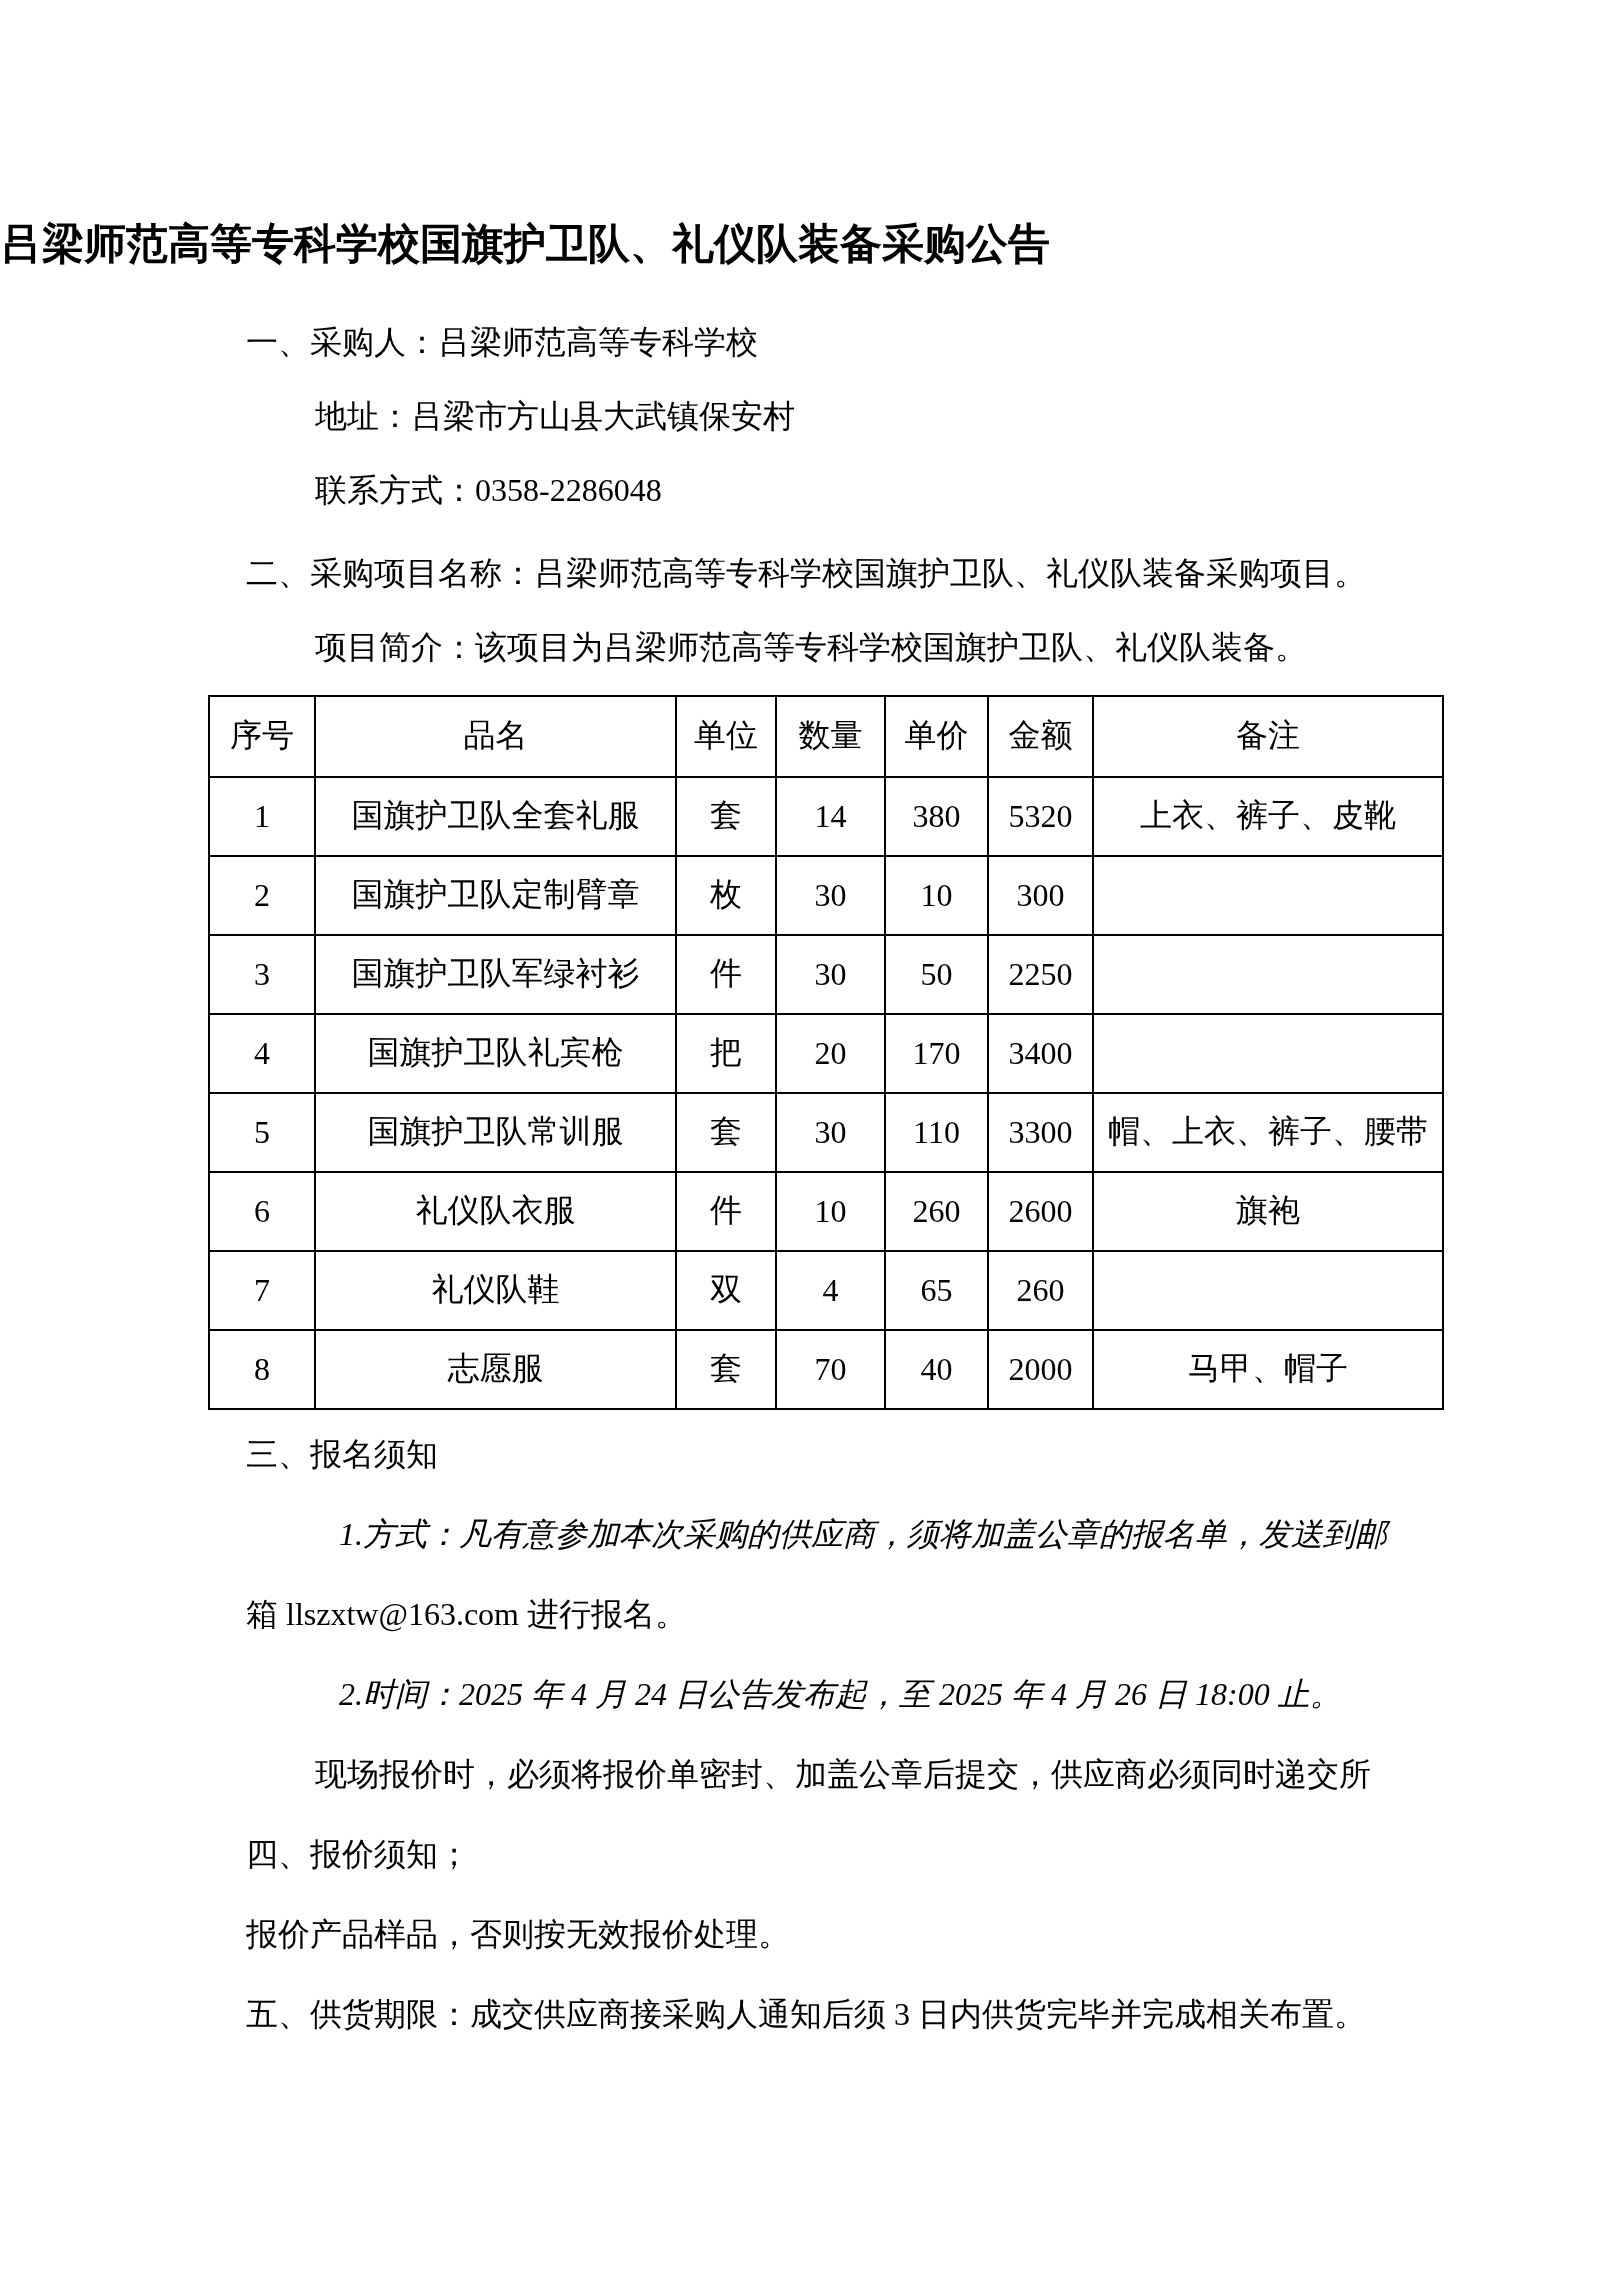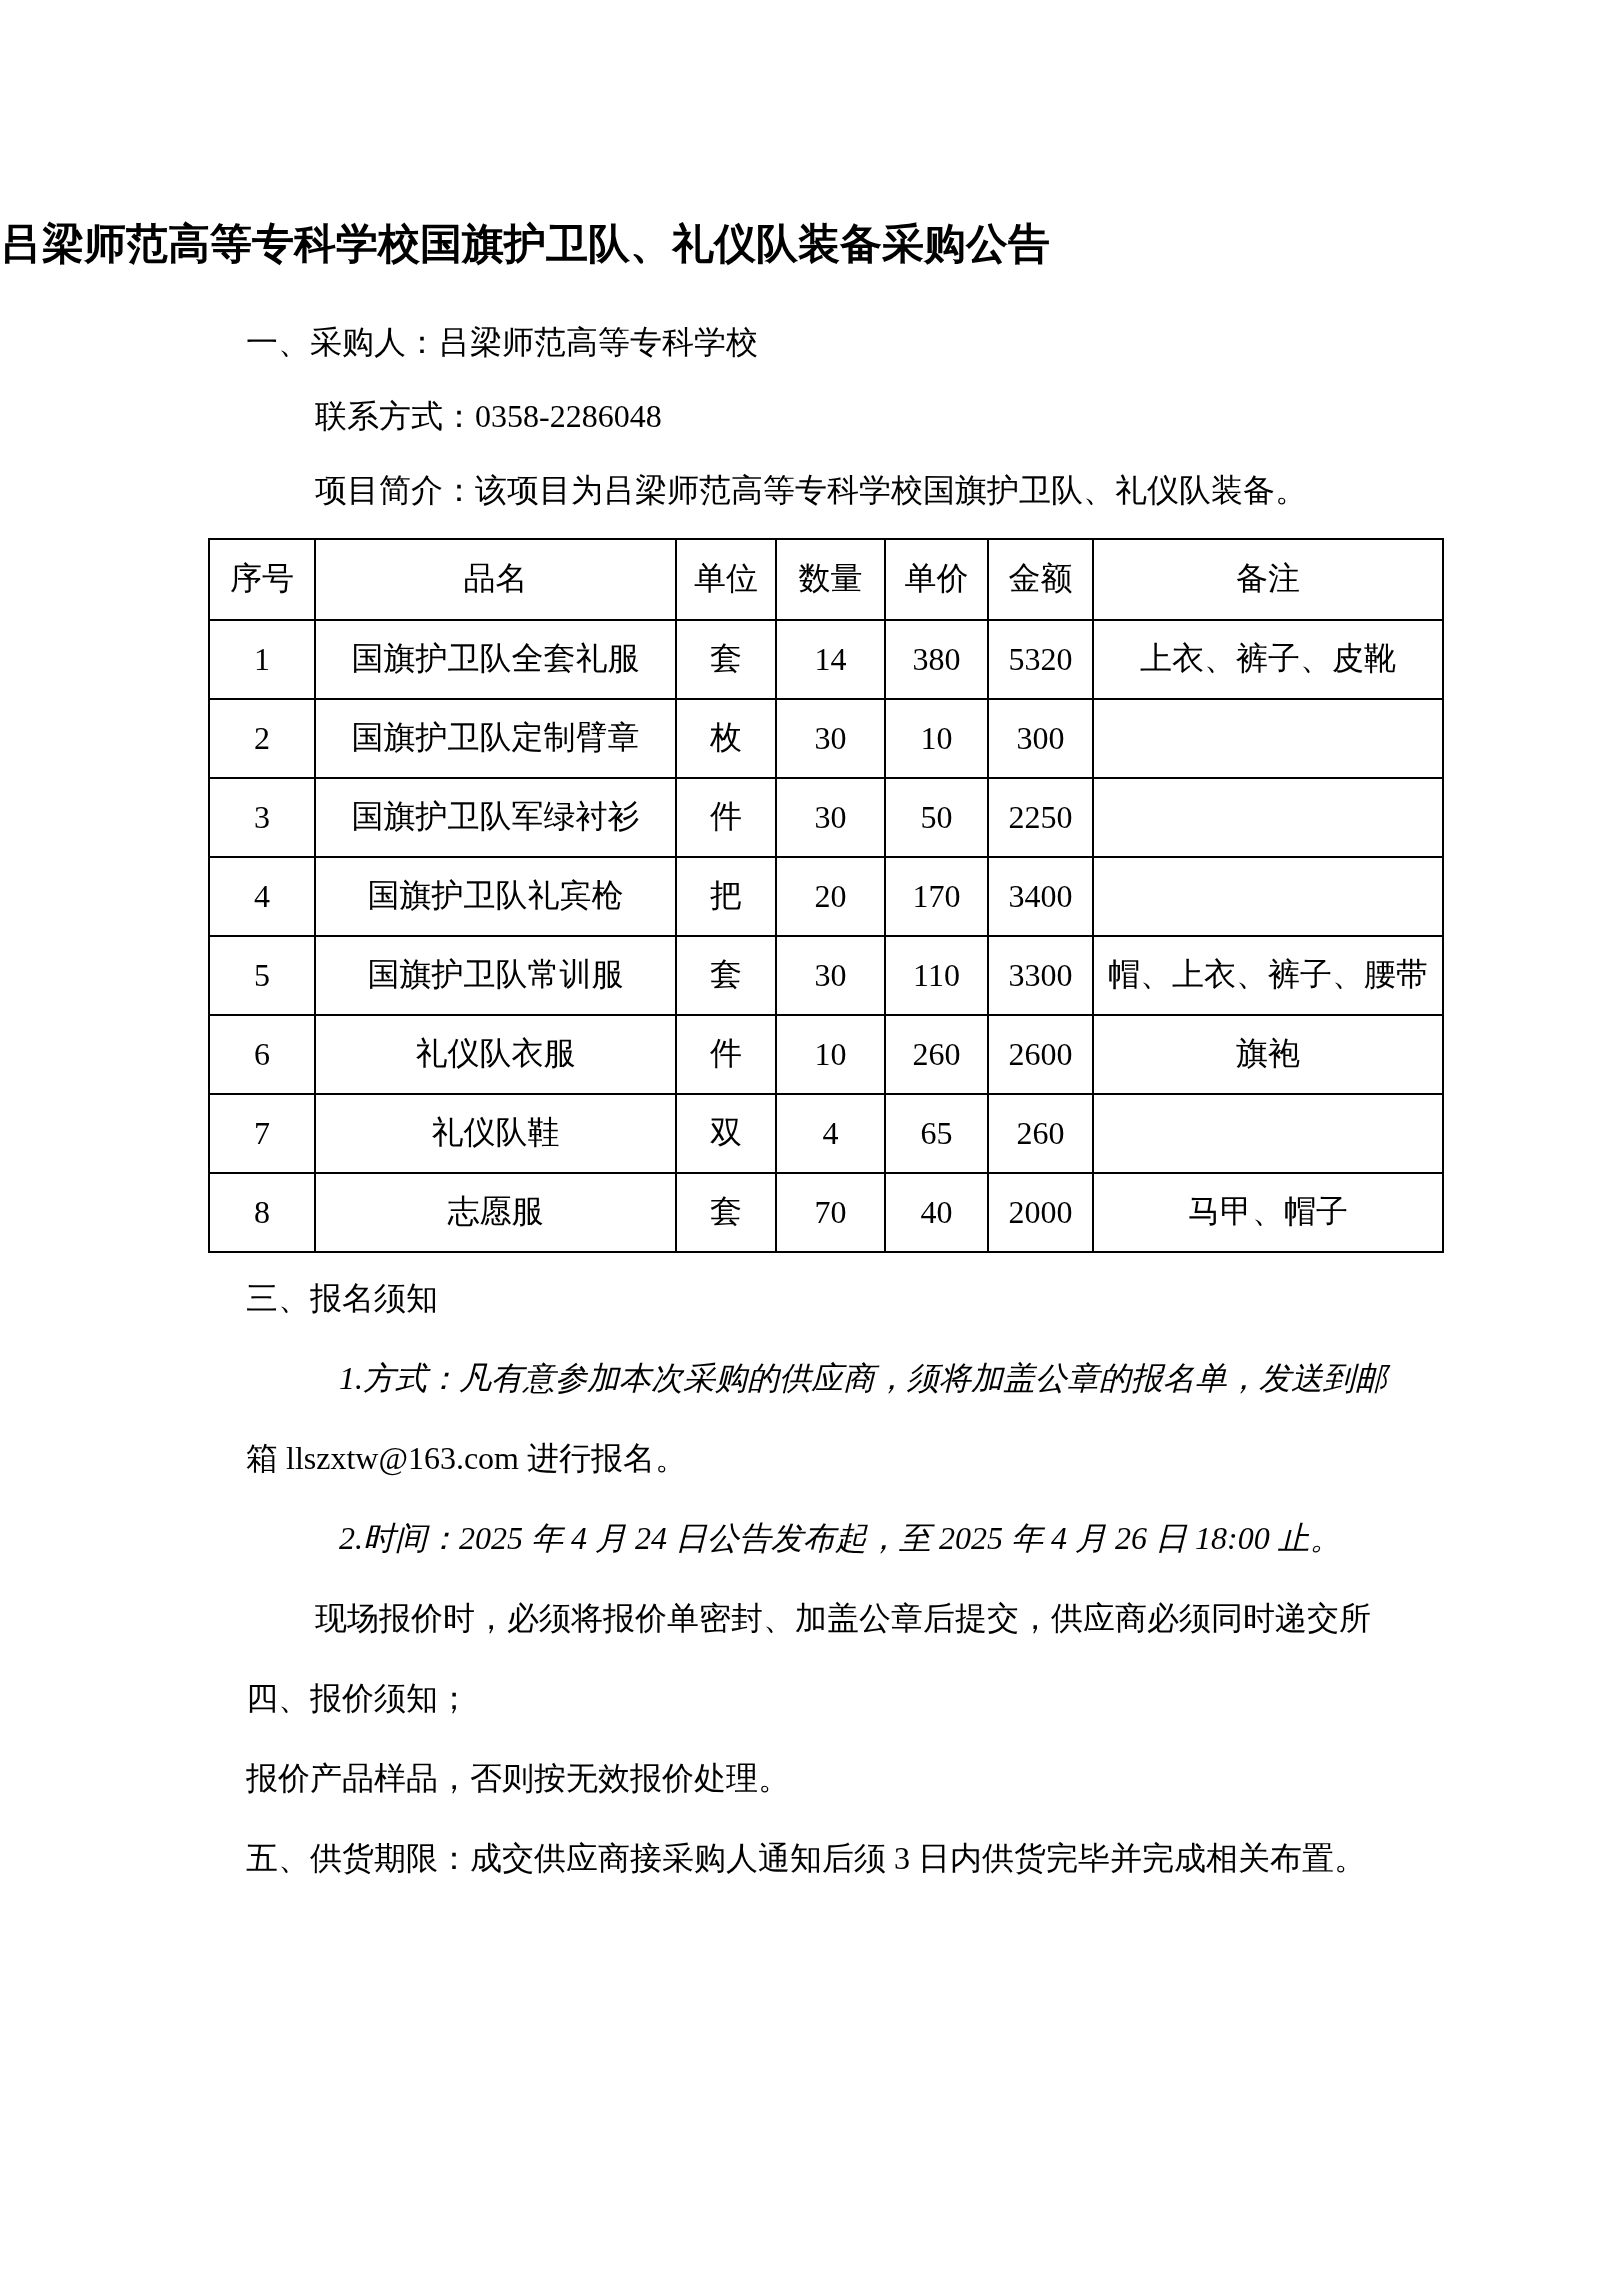--- a/index.html
+++ b/index.html
@@ -77,23 +77,25 @@
 <body>
 
 <div class="page">
 
   <h1 class="doc-title">吕梁师范高等专科学校国旗护卫队、礼仪队装备采购公告</h1>
 
   <div class="content">
 
     <p>一、采购人：吕梁师范高等专科学校</p>
 
+    <p class="sub">地址：吕梁市方山县大武镇保安村</p>
 
     <p class="sub">联系方式：0358-2286048</p>
 
+    <p class="gap-top">二、采购项目名称：吕梁师范高等专科学校国旗护卫队、礼仪队装备采购项目。</p>
 
     <p class="sub">项目简介：该项目为吕梁师范高等专科学校国旗护卫队、礼仪队装备。</p>
 
     <table class="equip">
       <colgroup>
         <col class="c0">
           <col class="c1">
           <col class="c2">
           <col class="c3">
         <col class="c4">

